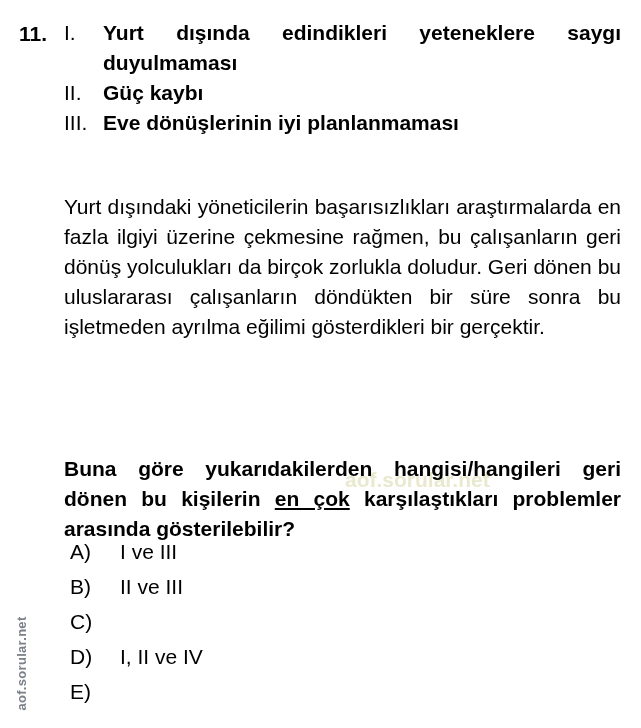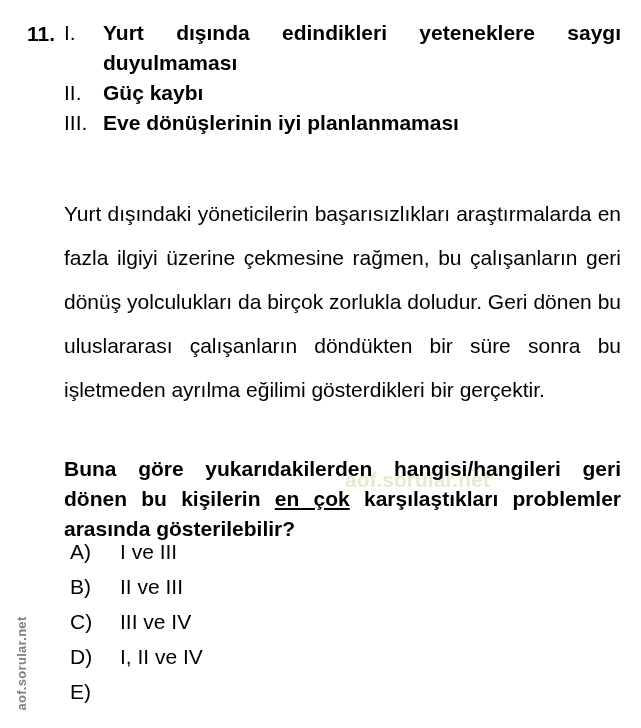--- a/index.html
+++ b/index.html
@@ -52,21 +52,21 @@
     font-weight: bold;
     color: #e9e9cf;
     white-space: nowrap;
     letter-spacing: 0px;
     z-index: 0;
   }
 
   
   .q-number {
     position: absolute;
-    left: 27px;
+    left: 19px;
     top: 19px;
     font-size: 21px;
     font-weight: bold;
     line-height: 30px;
     white-space: nowrap;
     z-index: 2;
     text-align: center;
   }
 
   
@@ -102,21 +102,21 @@
     text-align-last: justify;
   }
 
   
   .passage {
     position: absolute;
     left: 64px;
     top: 192px;
     width: 557px;
     font-size: 21px;
-    line-height: 44px;
+    line-height: 30px;
     text-align: justify;
     text-align-last: left;
     z-index: 2;
   }
 
   
   .prompt {
     position: absolute;
     left: 64px;
     top: 425px;
@@ -196,21 +196,20 @@
   <div class="option-row">
     <span class="olabel">A)</span>
     <span class="otext">I ve III</span>
   </div>
   <div class="option-row">
     <span class="olabel">B)</span>
     <span class="otext">II ve III</span>
   </div>
   <div class="option-row">
     <span class="olabel">C)</span>
-    <span class="otext">III ve IV</span>
   </div>
   <div class="option-row">
     <span class="olabel">D)</span>
     <span class="otext">I, II ve IV</span>
   </div>
   <div class="option-row">
     <span class="olabel">E)</span>
   </div>
 </div>
 

